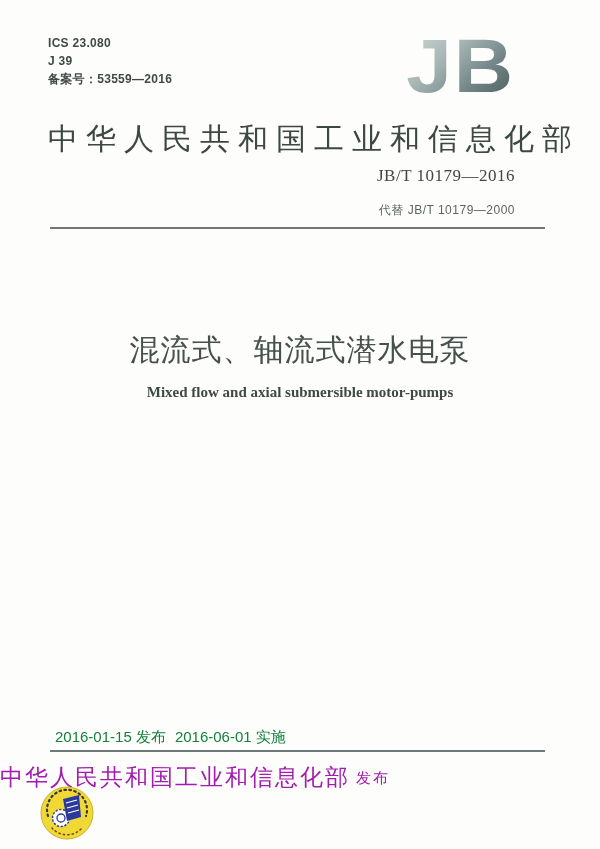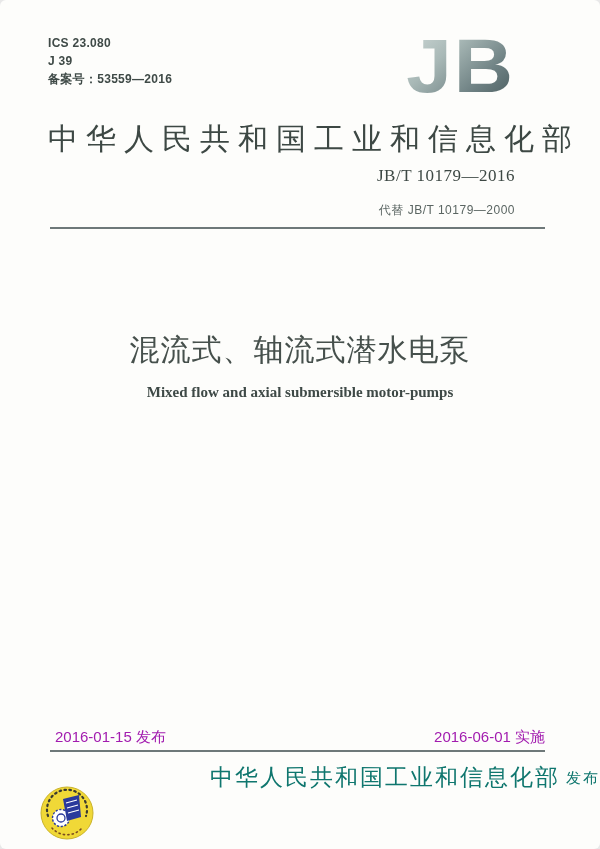--- a/index.html
+++ b/index.html
@@ -6,21 +6,20 @@
   html, body { background: #e8e8e8; }
   .page {
     position: relative;
     width: 600px;
     height: 849px;
     margin: 0 auto;
     background: #fdfdfb;
     overflow: hidden;
     font-family: "Liberation Sans", sans-serif;
     color: #414b48;
-    border-radius: 6px;
   }
 
   
   .codes {
     position: absolute;
     left: 48px;
     top: 34px;
     font-size: 12px;
     line-height: 18px;
     font-weight: 600;
@@ -112,35 +111,34 @@
     color: #3e4946;
   }
 
   
   .dates {
     position: absolute;
     left: 55px;
     right: 55px;
     top: 728px;
     display: flex;
-    justify-content: space-between;
     font-size: 15px;
-    color: #a21caf;
+    color: #15803d;
     gap: 9px;
   }
 
   
   .ministry {
     position: absolute;
     left: 0;
     width: 100%;
     top: 762px;
-    text-align: right;
+    text-align: left;
     white-space: nowrap;
-    color: #0f766e;
+    color: #a21caf;
   }
   .ministry .name {
     font-size: 23px;
     letter-spacing: 2px;
     vertical-align: baseline;
   }
   .ministry .publish {
     font-size: 15px;
     margin-left: 6px;
     letter-spacing: 2px;

